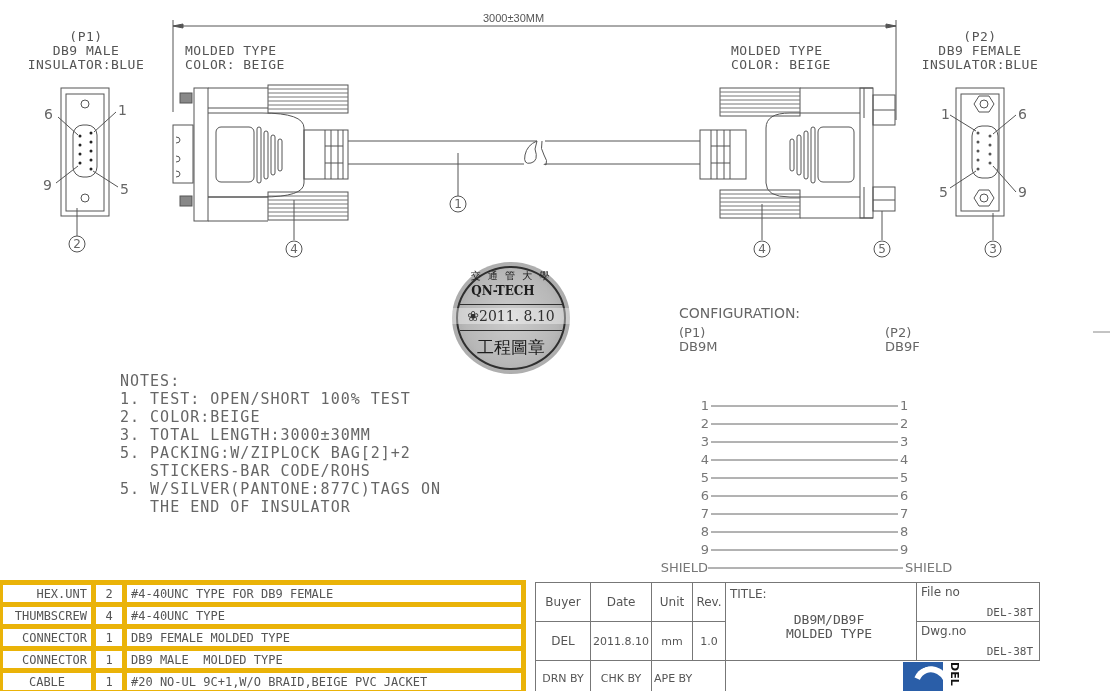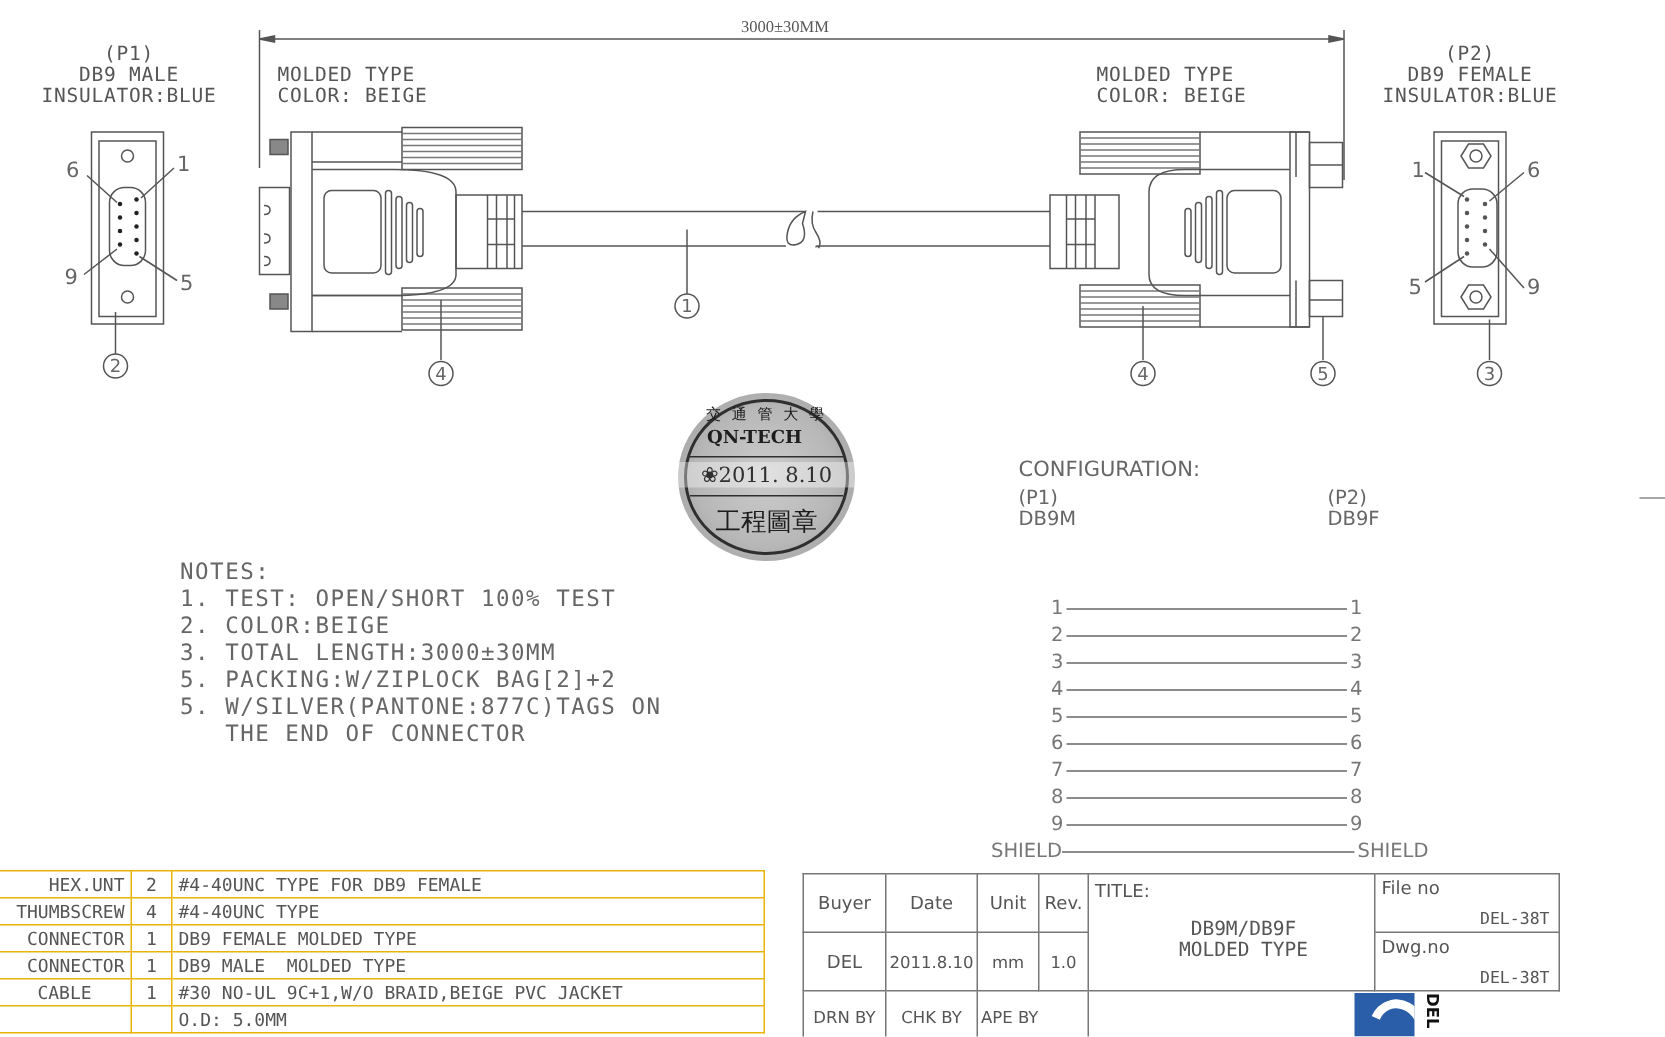--- a/index.html
+++ b/index.html
@@ -6,21 +6,21 @@
   body { width:1110px; height:691px; position:relative; overflow:hidden;
          font-family:"DejaVu Sans Mono", monospace; color:#555; }
   .abs { position:absolute; white-space:nowrap; }
   .lbl { font-family:"DejaVu Sans Mono", monospace; font-size:13px; color:#555; letter-spacing:0.5px; line-height:14px; }
   .center { text-align:center; }
   svg.draw { position:absolute; left:0; top:0; }
   .notes { font-size:15px; line-height:18px; color:#666; letter-spacing:1px; }
   .cfg { font-family:"DejaVu Sans", sans-serif; font-size:13px; color:#666; line-height:14px; }
   .pinrow { position:absolute; font-family:"DejaVu Sans", sans-serif; font-size:13px; color:#777; line-height:12px; }
   table.bom { position:absolute; border-collapse:collapse; font-size:12px; color:#555; }
-  table.bom td { border:1px solid #eab308; padding:0 4px; height:17px; line-height:16px; white-space:nowrap; }
+  table.bom td { border:5px solid #eab308; padding:0 4px; height:17px; line-height:16px; white-space:nowrap; }
   table.tb { position:absolute; border-collapse:collapse; font-family:"DejaVu Sans", sans-serif; font-size:12px; color:#555; }
   table.tb td { border:1px solid #777; white-space:nowrap; }
   .stamp { position:absolute; left:452px; top:262px; width:118px; height:112px; border-radius:50%;
            background:radial-gradient(circle, #c9c9c9 0%, #b5b5b5 55%, #a8a8a8 75%, #ffffff 78%);
            filter:contrast(1.05); }
   .stamp .ring { position:absolute; inset:4px; border:2px solid #333; border-radius:50%; }
   .stamp .t1 { position:absolute; left:0; right:16px; top:22px; text-align:center; font-family:"DejaVu Serif", serif; font-size:12px; font-weight:bold; color:#222; }
   .stamp .t2 { position:absolute; left:0; right:0; top:46px; text-align:center; font-family:"DejaVu Serif", serif; font-size:14px; color:#333; background:rgba(255,255,255,0.35); }
   .stamp .t3 { position:absolute; left:0; right:0; top:74px; text-align:center; font-family:"DejaVu Serif", serif; font-size:17px; color:#222; }
   .stamp .t0 { position:absolute; left:0; right:0; top:7px; text-align:center; font-family:"DejaVu Serif", serif; font-size:10px; color:#222; letter-spacing:2px; }
@@ -202,21 +202,21 @@
       <line x1="711" y1="478" x2="898" y2="478"></line>
       <line x1="711" y1="496" x2="898" y2="496"></line>
       <line x1="711" y1="514" x2="898" y2="514"></line>
       <line x1="711" y1="532" x2="898" y2="532"></line>
       <line x1="711" y1="550" x2="898" y2="550"></line>
       <line x1="708" y1="568" x2="903" y2="568"></line>
     </g>
   </g>
 </svg>
 
-<div class="abs lbl" style="left:494px;top:11px;font-size:11px;font-family:Liberation Serif, serif;letter-spacing:0;">3000±30MM</div>
+<div class="abs lbl" style="left:483px;top:11px;font-size:11px;font-family:Liberation Sans, sans-serif;letter-spacing:0;">3000±30MM</div>
 
 <div class="abs lbl center" style="left:0;top:30px;width:172px;">
   <div>(P1)</div>
   <div>DB9 MALE</div>
   <div>INSULATOR:BLUE</div>
 </div>
 <div class="abs cfg" style="left:44px;top:107px;font-size:14px;">6</div>
 <div class="abs cfg" style="left:118px;top:103px;font-size:14px;">1</div>
 <div class="abs cfg" style="left:43px;top:178px;font-size:14px;">9</div>
 <div class="abs cfg" style="left:120px;top:182px;font-size:14px;">5</div>
@@ -256,22 +256,23 @@
   <div class="hl" style="top:68px;"></div>
   <div class="t3">工程圖章</div>
 </div>
 
 <div class="abs notes" style="left:120px;top:372px;">
   <div>NOTES:</div>
   <div>1. TEST: OPEN/SHORT 100% TEST</div>
   <div>2. COLOR:BEIGE</div>
   <div>3. TOTAL LENGTH:3000±30MM</div>
   <div style="white-space:pre;">5. PACKING:W/ZIPLOCK BAG[2]+2</div>
+  <div style="white-space:pre;">   STICKERS-BAR CODE/ROHS</div>
   <div style="white-space:pre;">5. W/SILVER(PANTONE:877C)TAGS ON</div>
-  <div style="white-space:pre;">   THE END OF CONNECTOR</div>
+  <div style="white-space:pre;">   THE END OF INSULATOR</div>
 </div>
 
 <div class="abs cfg" style="left:679px;top:306px;font-size:14px;">CONFIGURATION:</div>
 <div class="abs cfg" style="left:679px;top:326px;">
   <div>(P1)</div>
   <div>DB9M</div>
 </div>
 <div class="abs cfg" style="left:885px;top:326px;">
   <div>(P2)</div>
   <div>DB9F</div>
@@ -317,21 +318,21 @@
     <td>DB9 FEMALE MOLDED TYPE</td>
   </tr>
   <tr>
     <td style="text-align:right;">CONNECTOR</td>
     <td style="text-align:center;">1</td>
     <td style="white-space:pre;">DB9 MALE  MOLDED TYPE</td>
   </tr>
   <tr>
     <td style="text-align:center;">CABLE</td>
     <td style="text-align:center;">1</td>
-    <td>#30 NO-UL 9C+1,W/O BRAID,BEIGE PVC JACKET</td>
+    <td>#20 NO-UL 9C+1,W/O BRAID,BEIGE PVC JACKET</td>
   </tr>
   <tr>
     <td></td>
     <td></td>
     <td>O.D: 5.0MM</td>
   </tr>
 </tbody>
   </table>
 
 <table class="tb" style="left:535px;top:582px;">

